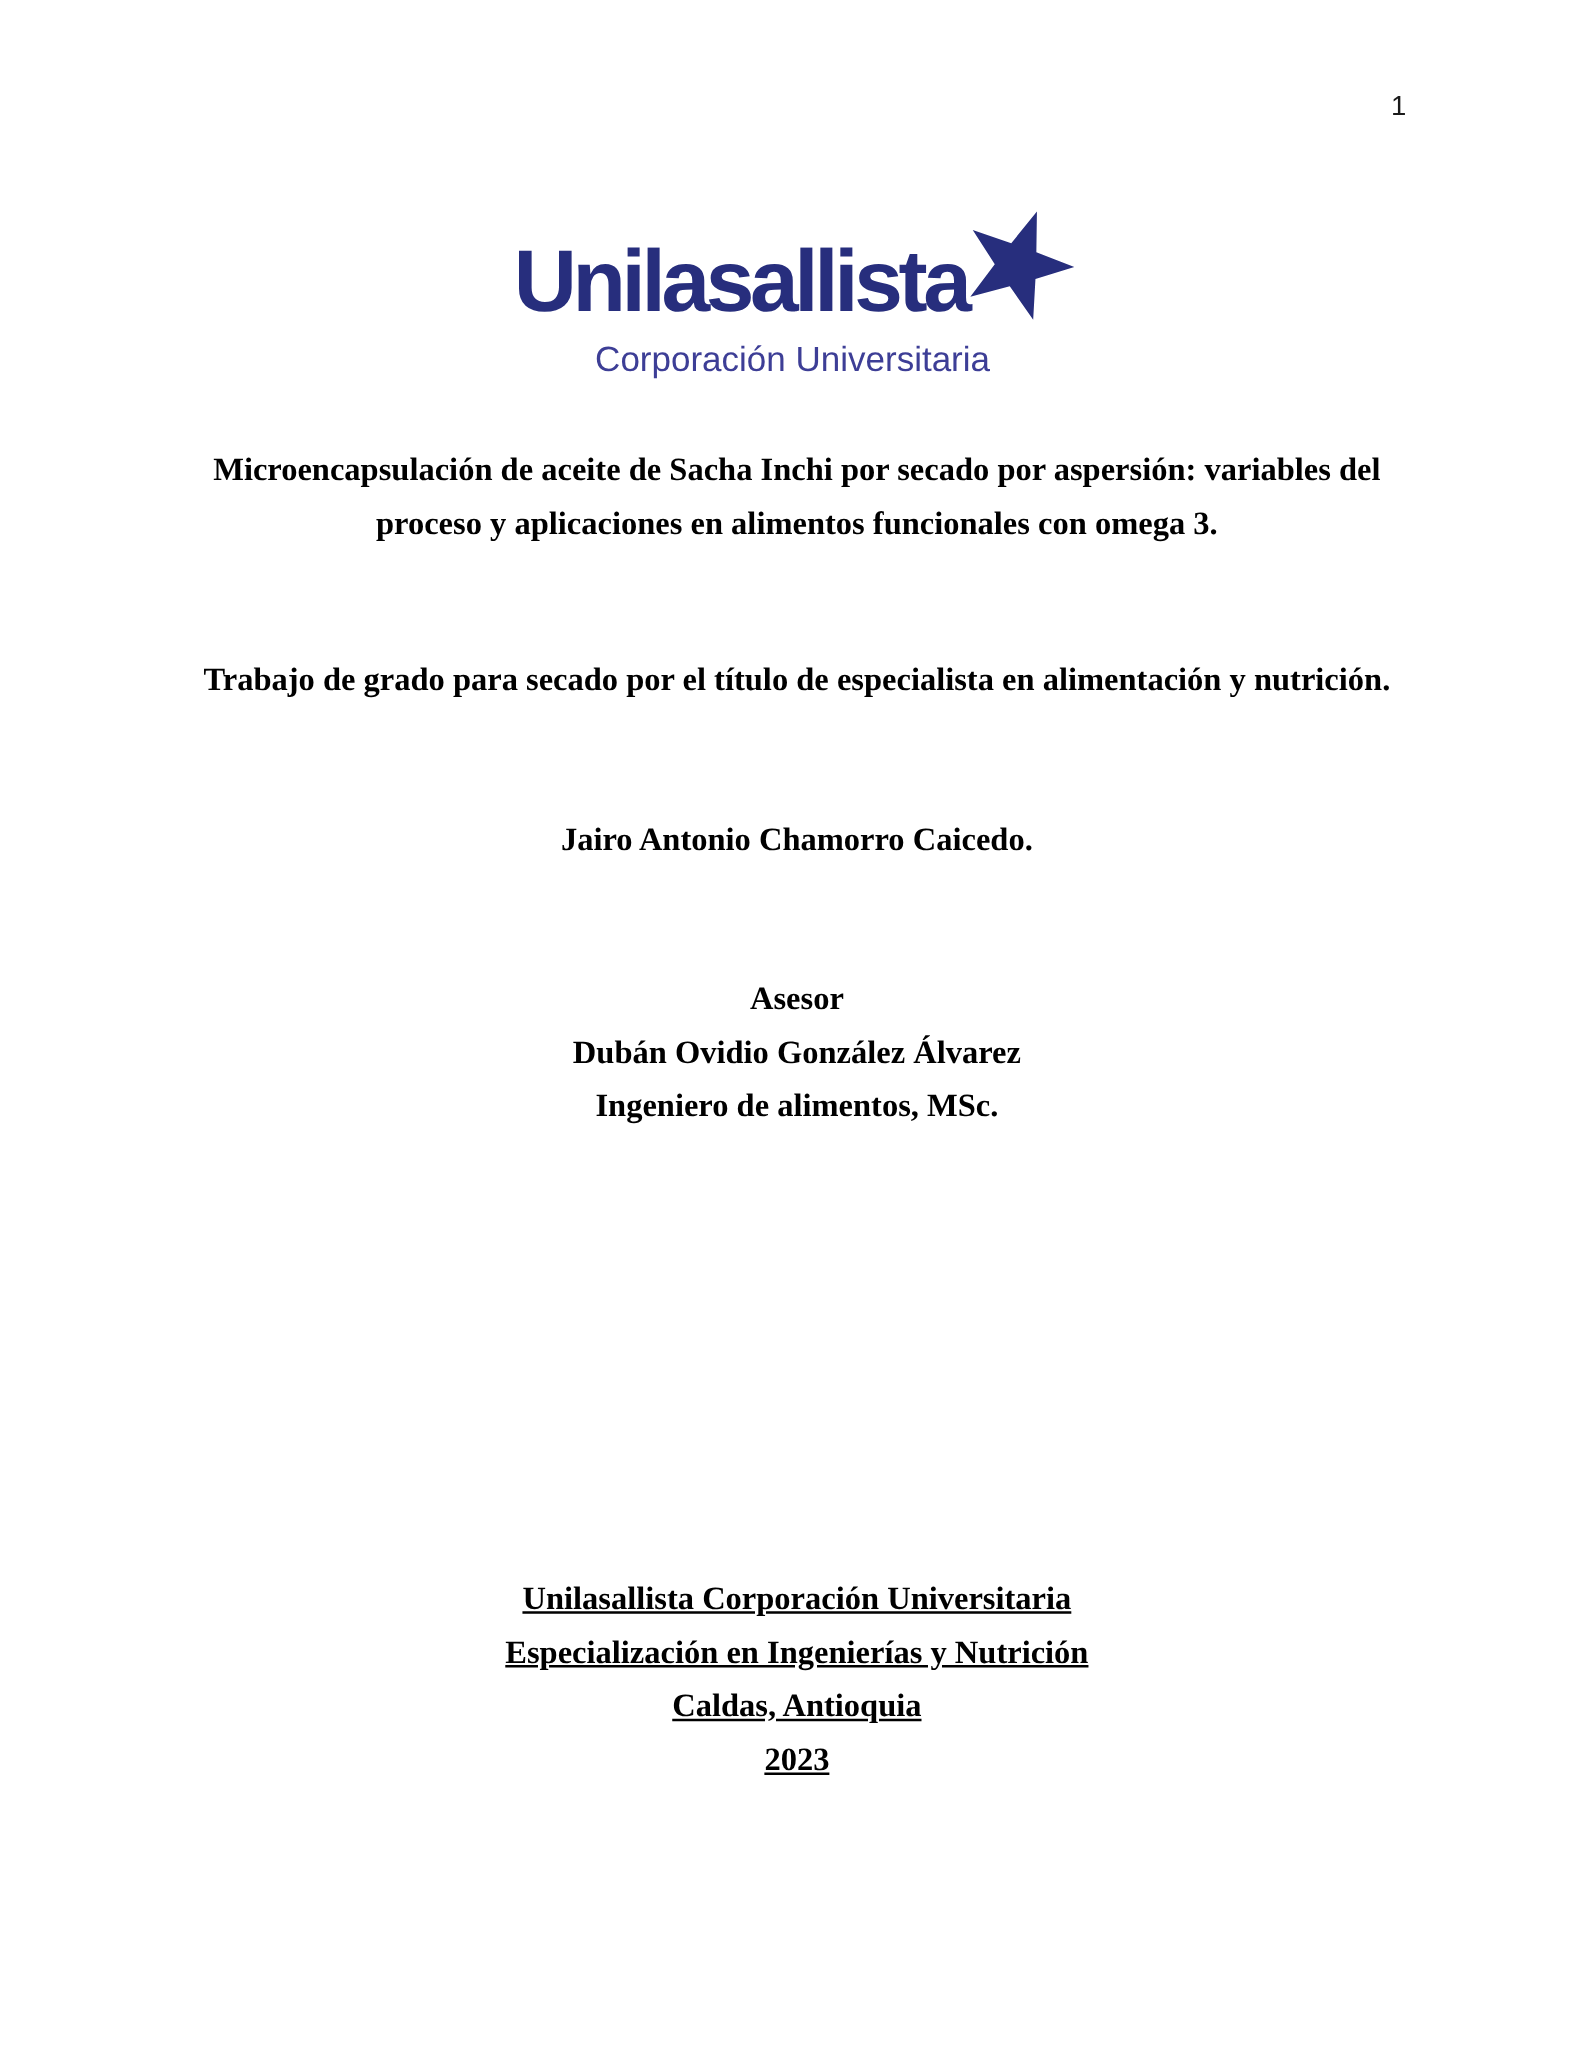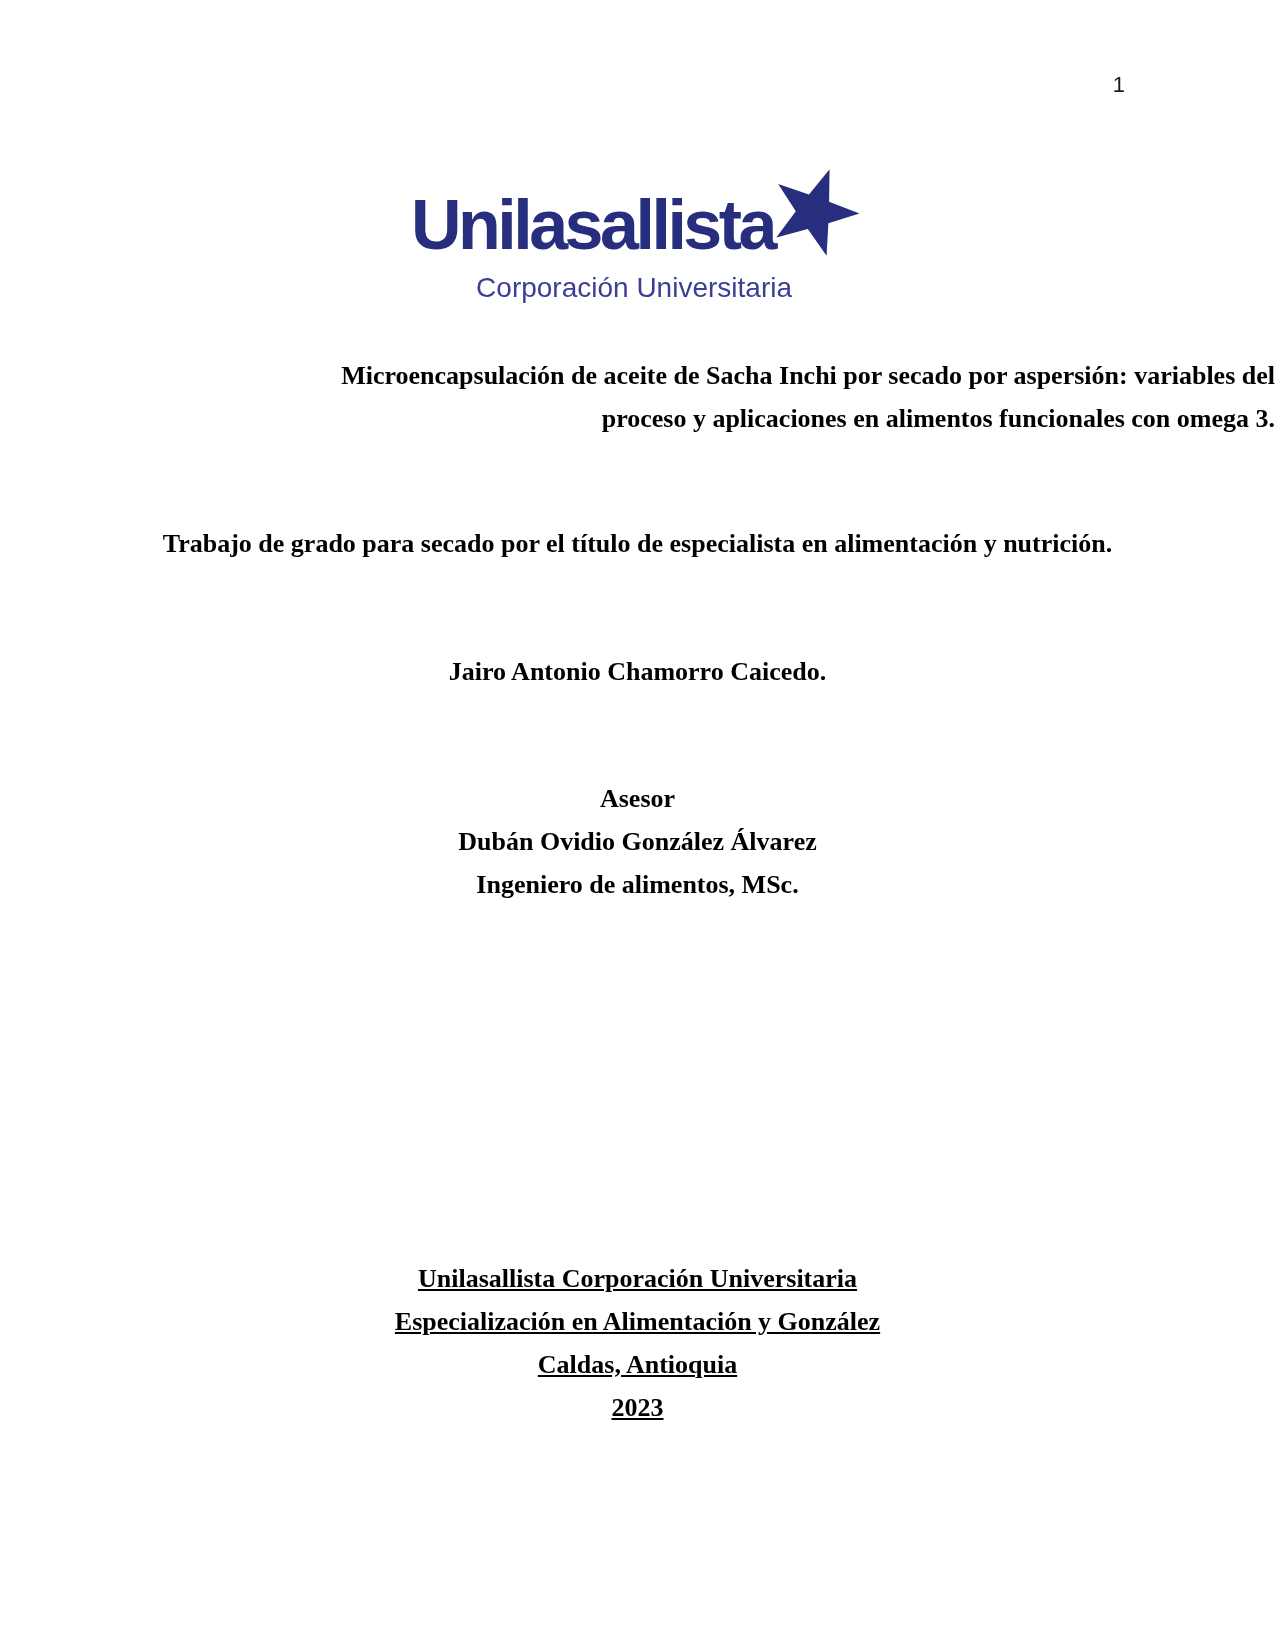--- a/index.html
+++ b/index.html
@@ -91,21 +91,21 @@
     position: absolute;
     left: 0;
     right: 0;
     text-align: center;
     font-weight: bold;
     font-size: 26px;
     line-height: 43px;
   }
   .block div { white-space: nowrap; }
 
-  .title-block      { top: 354px; text-align: right; }
+  .title-block      { top: 354px; }
   .subtitle-line    { top: 522px; }
   .author-line      { top: 650px; }
   .advisor-block    { top: 777px; }
   .institution-block{ top: 1257px; text-decoration: underline; }
 </style>
 </head>
 <body>
 
 <div class="page">
 
@@ -133,18 +133,18 @@
   <div class="text-line author-line">Jairo Antonio Chamorro Caicedo.</div>
 
   <div class="block advisor-block">
     <div>Asesor</div>
     <div>Dubán Ovidio González Álvarez</div>
     <div>Ingeniero de alimentos, MSc.</div>
   </div>
 
   <div class="block institution-block">
     <div>Unilasallista Corporación Universitaria</div>
-    <div>Especialización en Alimentación y González</div>
+    <div>Especialización en Ingenierías y Nutrición</div>
     <div>Caldas, Antioquia</div>
     <div>2023</div>
   </div>
 
 </div>
 
 </body></html>

